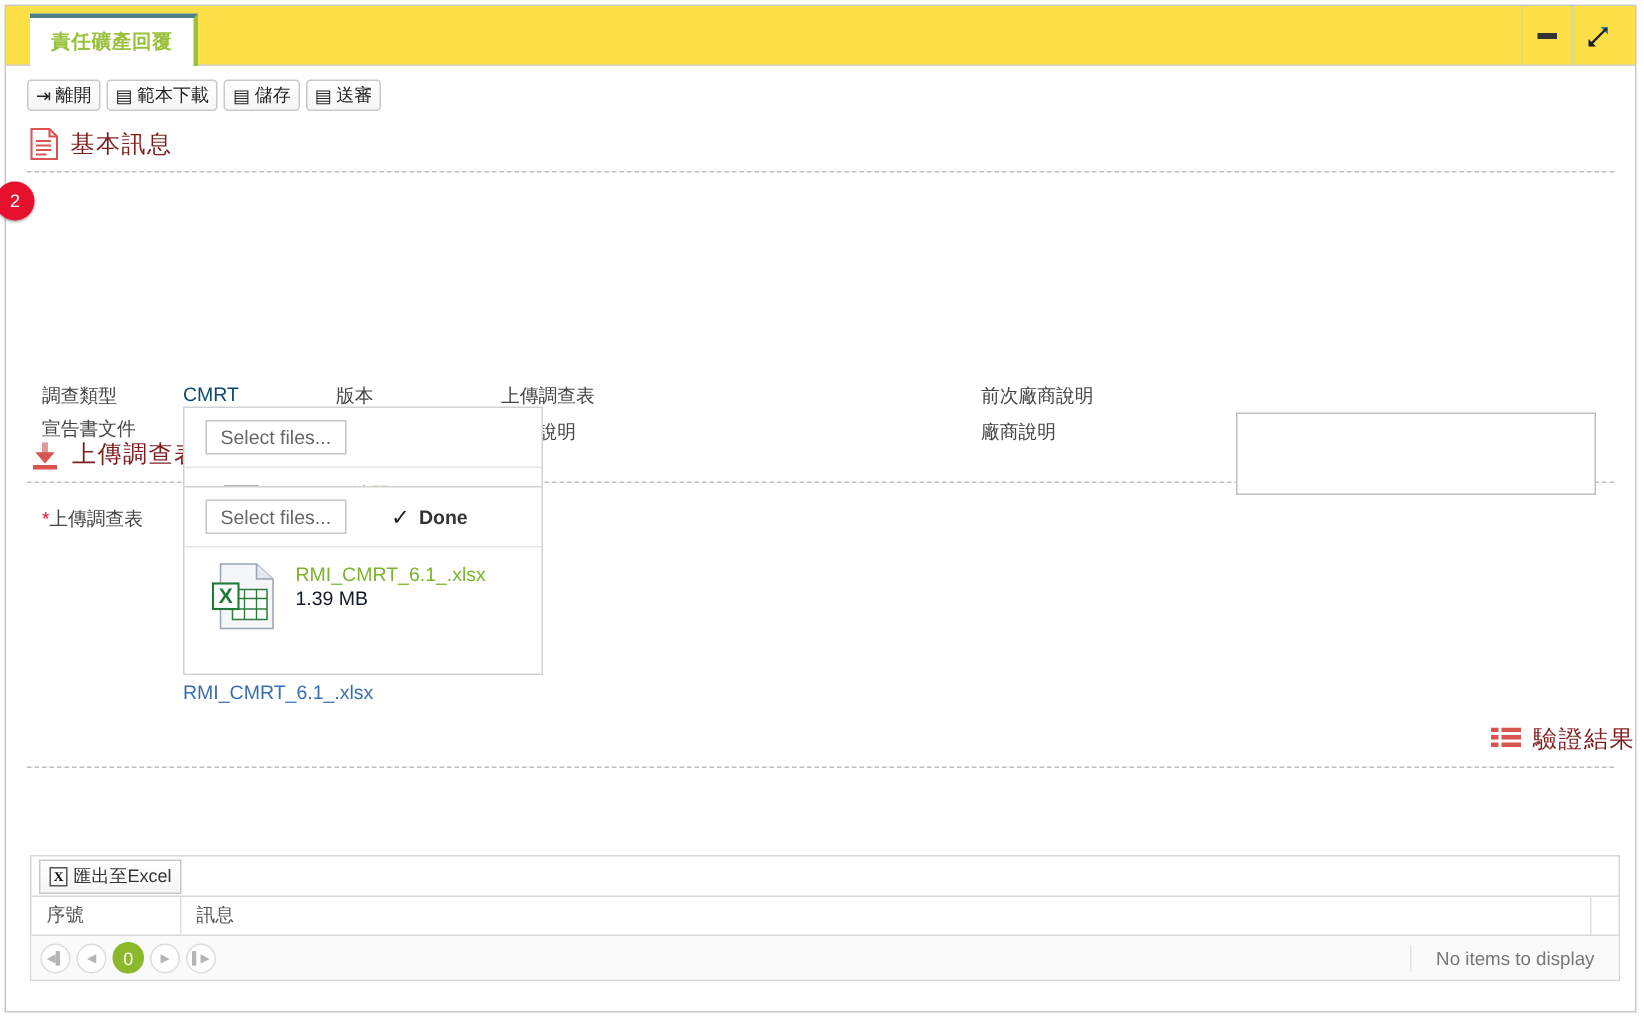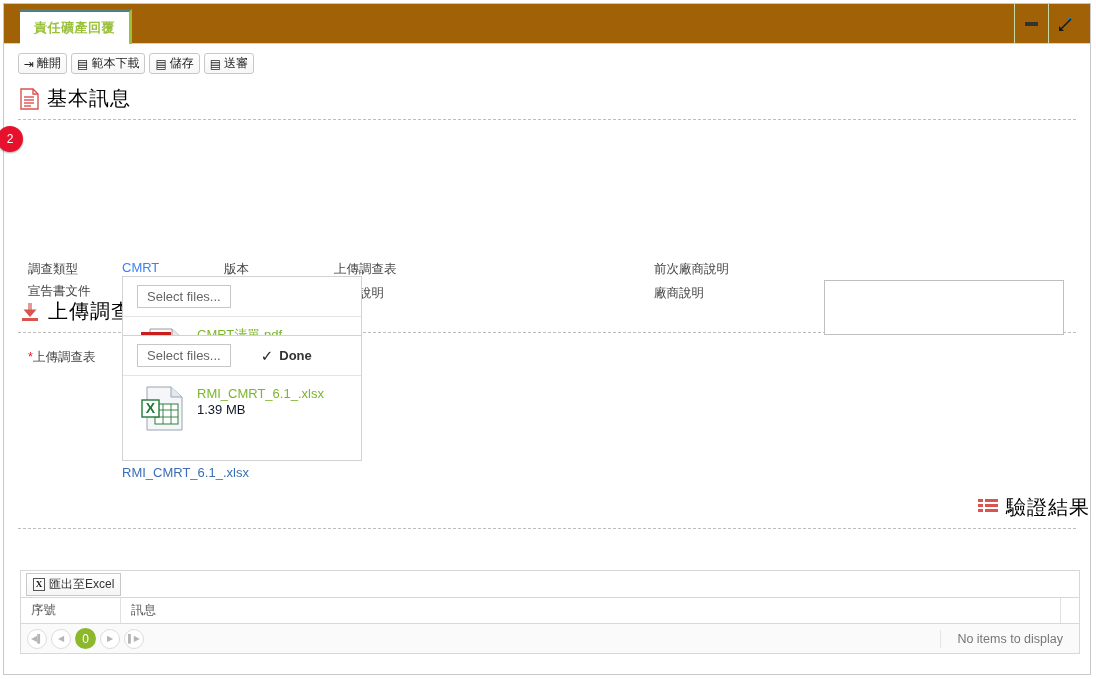--- a/index.html
+++ b/index.html
@@ -15,21 +15,21 @@
     width: 1088px; height: 672px;
     border: 1px solid #c9c9c9;
     background: #fff;
     box-shadow: 0 0 0 1px #ffffff;
   }
 
   
   .titlebar {
     position: relative;
     height: 40px;
-    background: #a16207;
+    background: #fde047;
     border-bottom: 1px solid #d2d2d2;
     text-decoration: underline;
   }
   .tab {
     position: absolute; left: 16px; top: 5px;
     height: 35px; min-width: 108px;
     background: #ffffff;
     border-top: 3px solid #4f7f86;
     border-right: 3px solid #9ac13c;
     display: flex; align-items: center; justify-content: center;
@@ -73,21 +73,21 @@
     cursor: pointer; white-space: nowrap;
   }
   .tbtn .gly { font-size: 12px; line-height: 1; color: #222; }
 
   
   .section-head {
     display: flex; align-items: center; gap: 8px;
     padding-left: 16px;
     margin-top: 11px;
   }
-  .section-title { font-size: 20px; color: #000000; letter-spacing: 1px; }
+  .section-title { font-size: 16px; color: #7f1d1d; letter-spacing: 1px; }
   .divider {
     margin: 7px 14px 0 14px;
     border-top: 1px dashed #bdbdbd;
     height: 0;
   }
 
   .badge-row { position: relative; height: 0; }
   .badge {
     position: absolute; left: -7px; top: 6px;
     width: 26px; height: 26px; border-radius: 50%;
@@ -100,21 +100,21 @@
   
   .basic-wrap { position: relative; height: 160px; }
   .lbl {
     position: absolute;
     font-size: 12.5px; color: #444;
     text-align: left;
     white-space: nowrap;
   }
   .val {
     position: absolute;
-    font-size: 13px; color: #3b82f6;
+    font-size: 13px; color: #0c4a6e;
     white-space: nowrap;
   }
   .textarea {
     position: absolute;
     width: 240px; height: 55px;
     border: 1px solid #bfbfbf;
     background: #fff;
     resize: none;
     font-family: "Liberation Sans", sans-serif;
     font-size: 12px;

